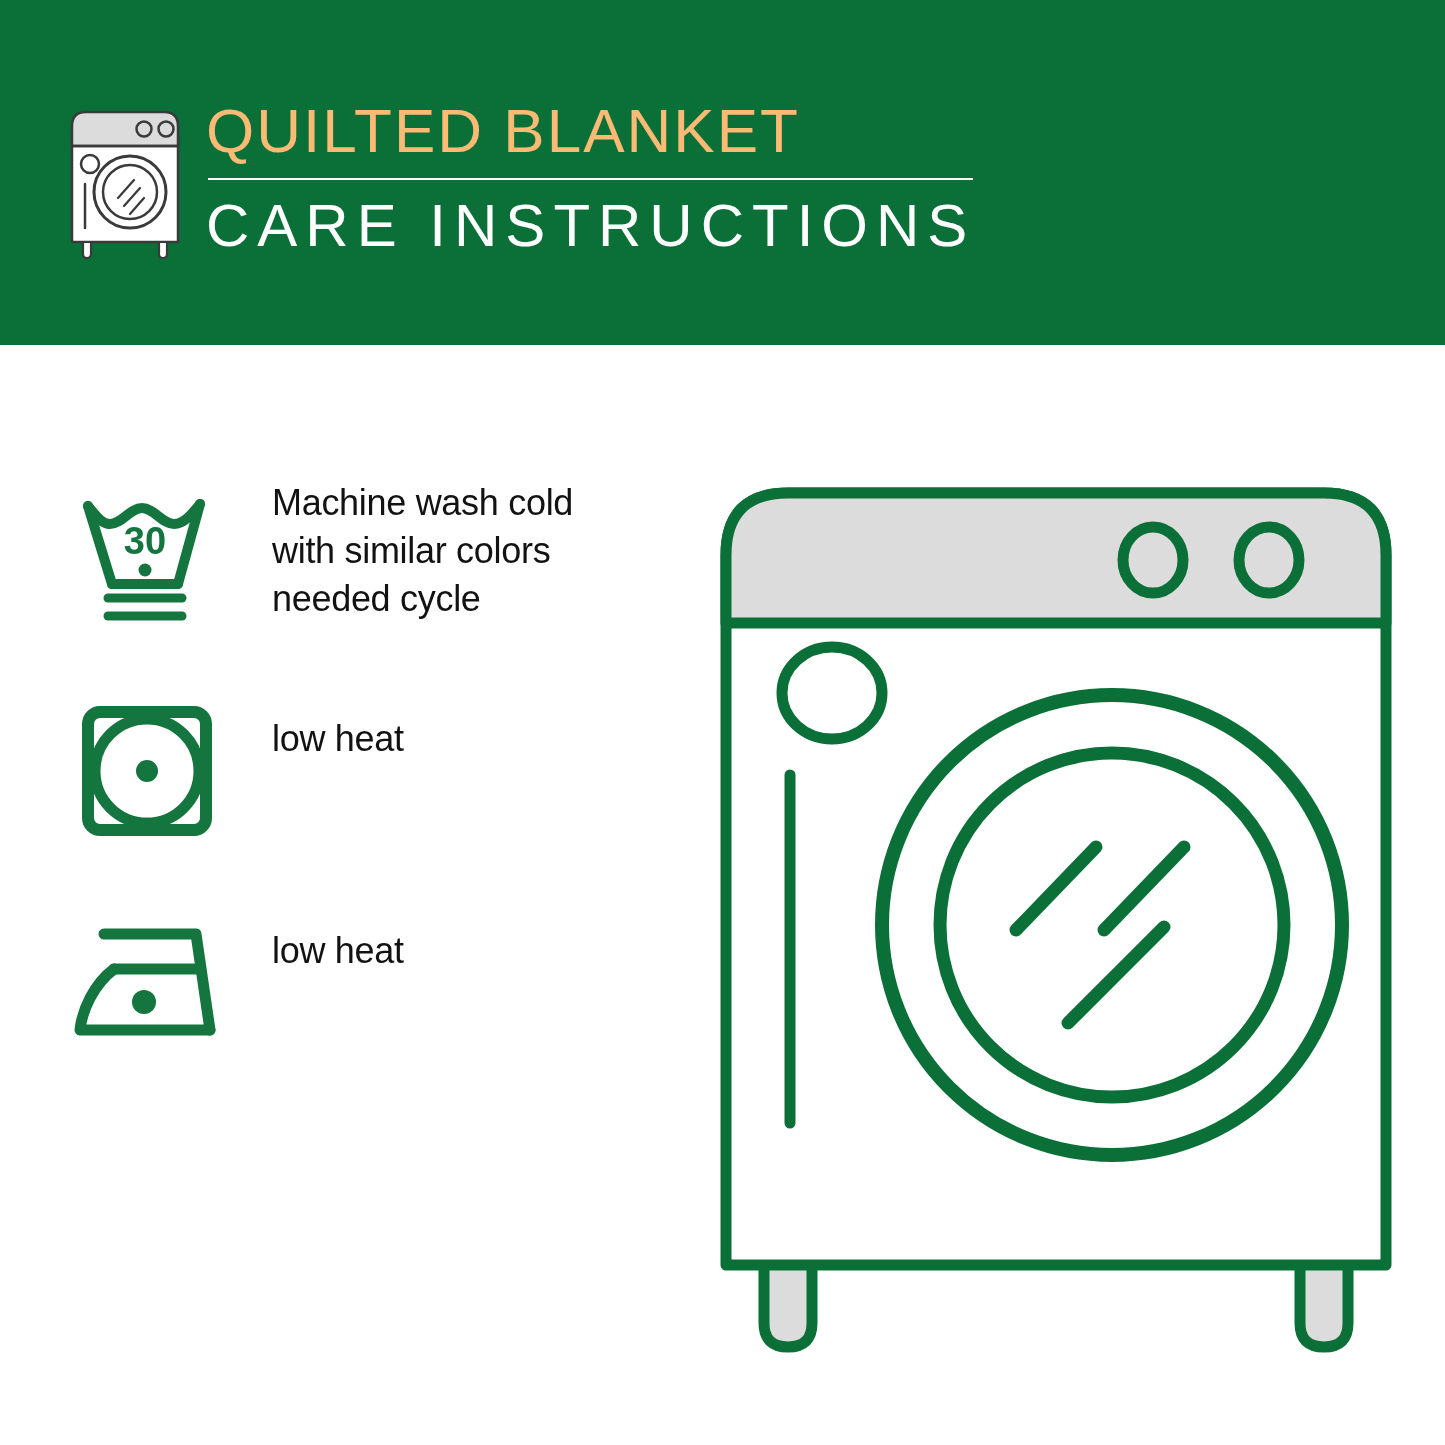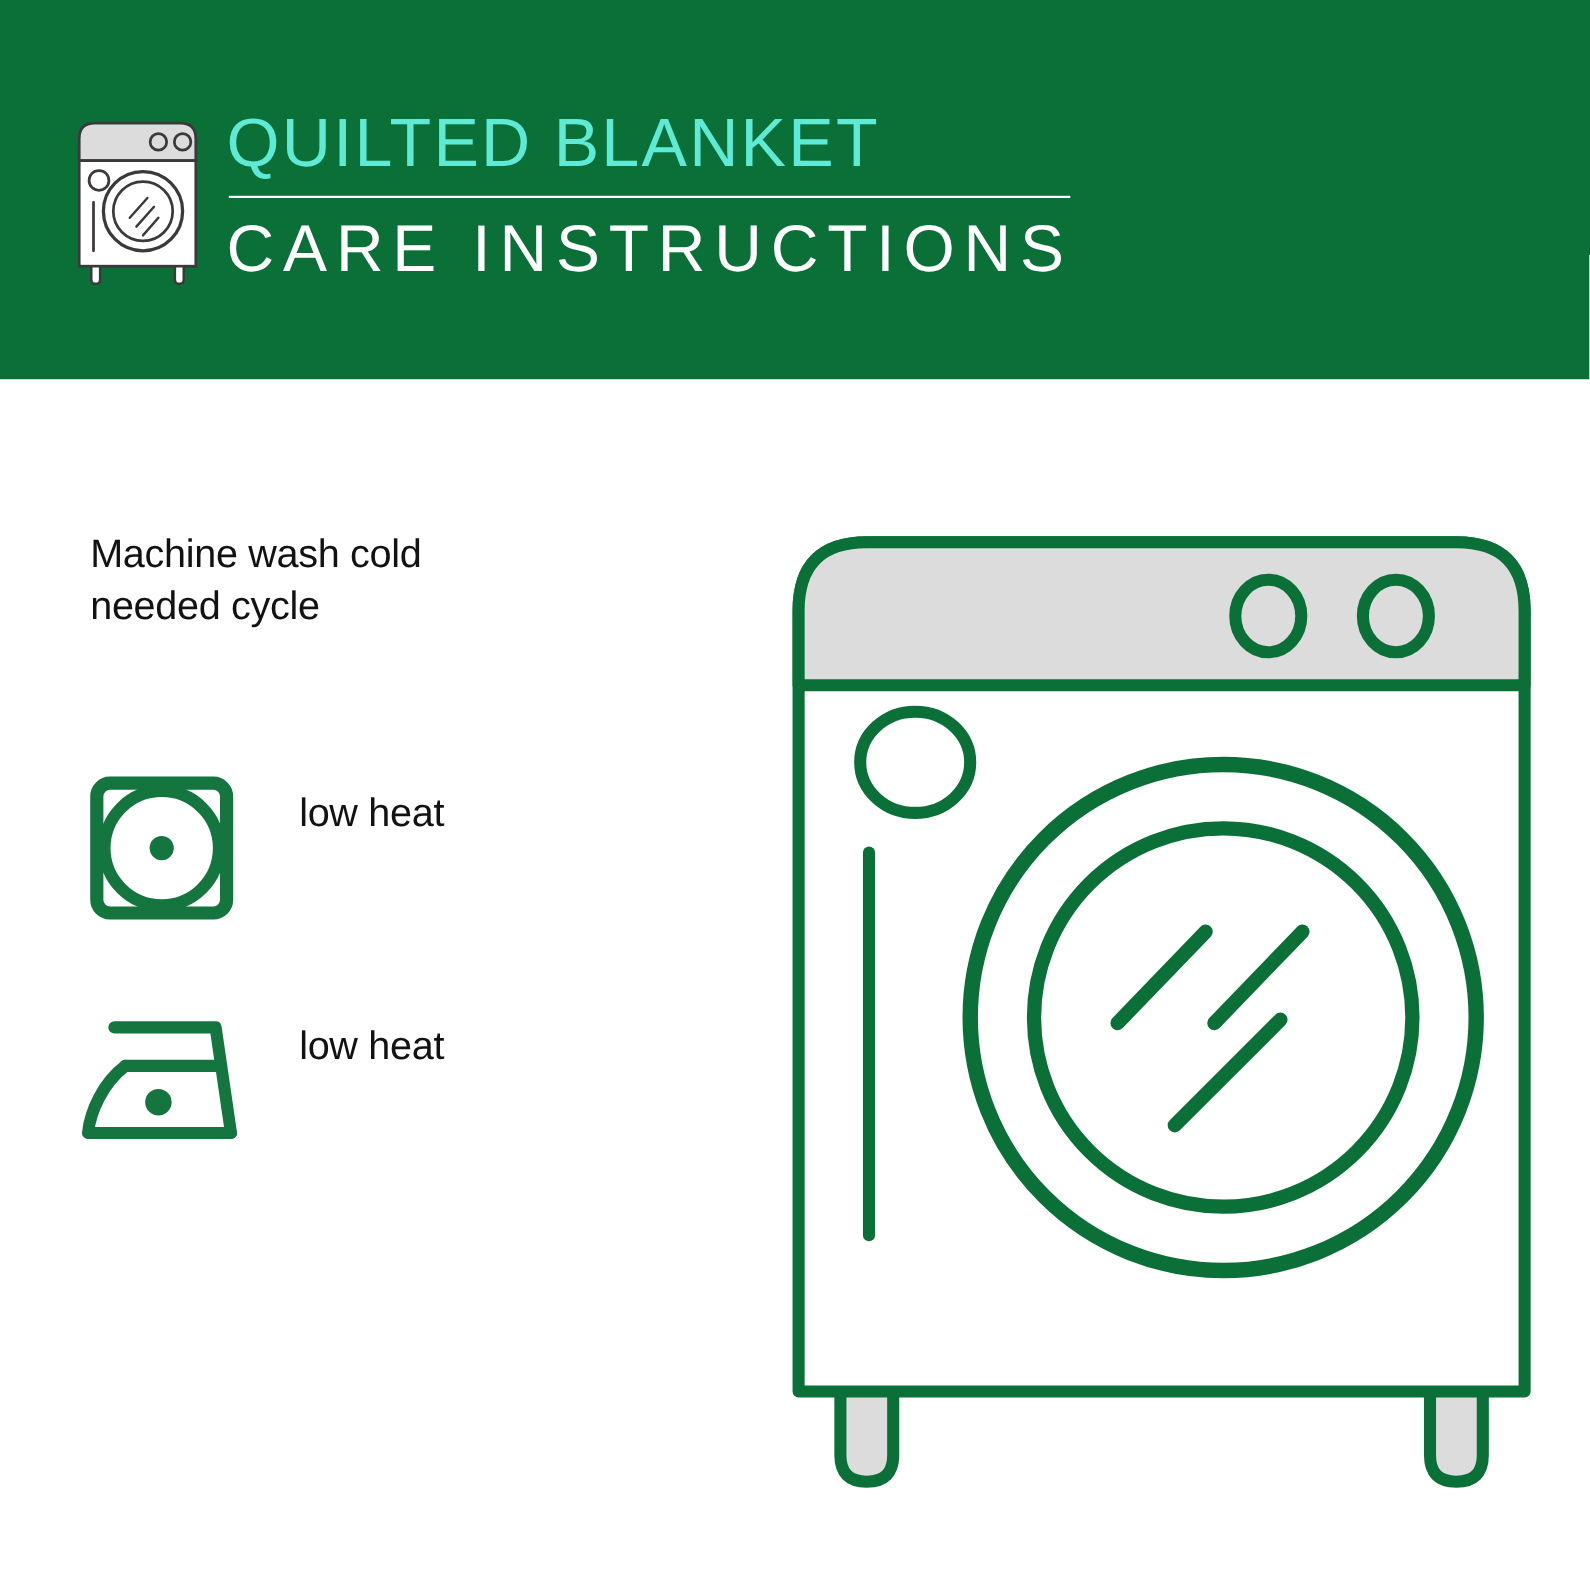--- a/index.html
+++ b/index.html
@@ -36,21 +36,21 @@
     height: 158px;
     flex: 0 0 auto;
     margin-top: 6px;
   }
   #header-text {
     margin-left: 22px;
     display: flex;
     flex-direction: column;
   }
   #title-line1 {
-    color: #5eead4;
+    color: #fdba74;
     font-size: 62px;
     line-height: 70px;
     letter-spacing: 2px;
     font-weight: 400;
     white-space: nowrap;
   }
   #title-divider {
     width: 765px;
     height: 2px;
     background: #ffffff;
@@ -166,22 +166,42 @@
       </div>
 
     </div>
   </div>
 
   <div id="body">
 
     <div id="care-list">
 
       <div class="care-row" id="row-0">
+        <div class="care-symbol">
+          <svg viewBox="0 0 170 140" width="170" height="140" aria-hidden="true">
+            <g fill="none" stroke="#14753f" stroke-width="10" stroke-linecap="round" stroke-linejoin="round">
+
+              <path d="M16 18 C24 28 30 36 38 36 C50 36 58 20 70 20 C82 20 90 36 102 36 C112 36 120 26 128 16"></path>
+              <path d="M16 18 L40 96"></path>
+              <path d="M128 16 L106 96"></path>
+              <path d="M40 96 L106 96"></path>
+            </g>
+
+            <g stroke="#14753f" stroke-width="9" stroke-linecap="round">
+              <line x1="36" y1="110" x2="110" y2="110"></line>
+              <line x1="36" y1="128" x2="110" y2="128"></line>
+            </g>
+
+            <text x="73" y="66" font-family="'Liberation Sans', sans-serif" font-size="38" font-weight="700" fill="#14753f" text-anchor="middle">30</text>
+            <circle cx="73" cy="82" r="6.5" fill="#14753f"></circle>
+          </svg>
+        </div>
         <div class="care-text">
           <span class="ln">Machine wash cold</span>
+          <span class="ln">with similar colors</span>
           <span class="ln">needed cycle</span>
         </div>
       </div>
 
 
       <div class="care-row" id="row-2">
         <div class="care-symbol">
           <svg viewBox="0 0 170 140" width="170" height="140" aria-hidden="true">
             <rect x="16" y="12" width="118" height="118" rx="12" ry="12" fill="none" stroke="#14753f" stroke-width="12"></rect>
             <circle cx="75" cy="71" r="52" fill="none" stroke="#14753f" stroke-width="11"></circle>

